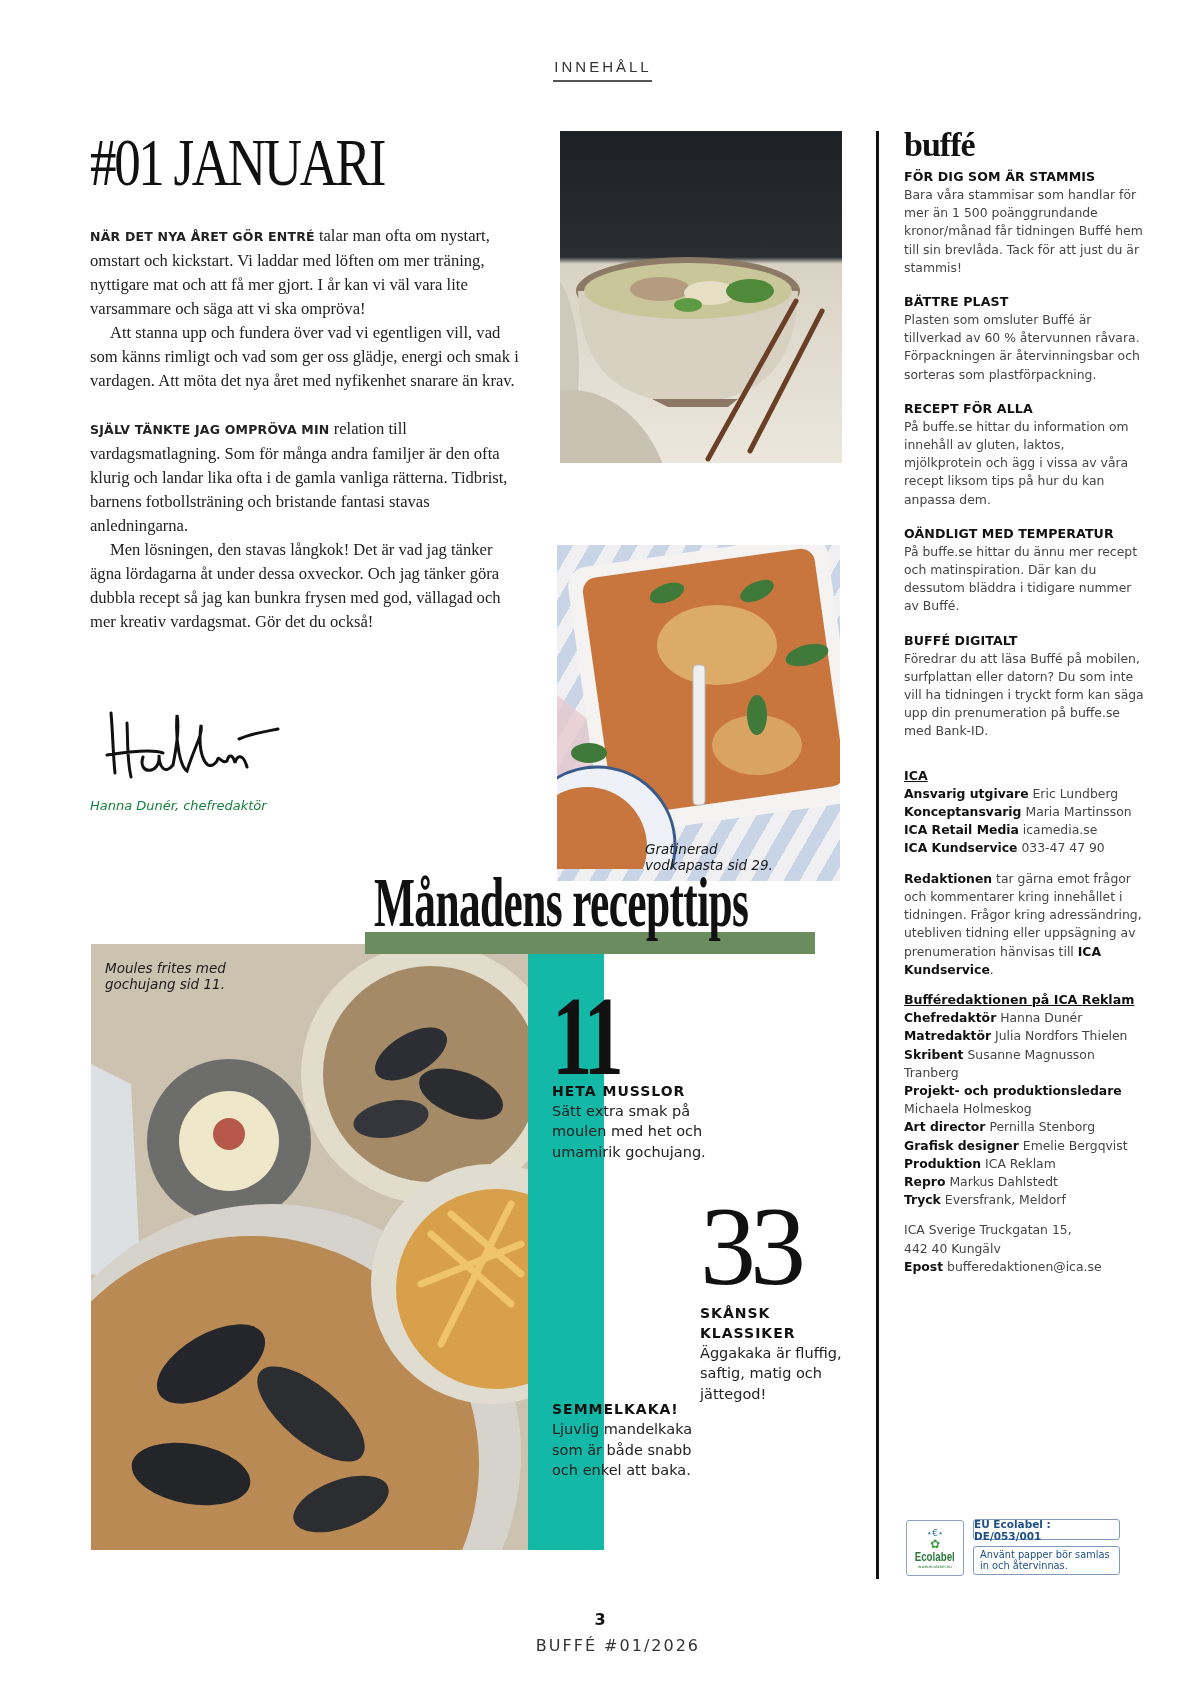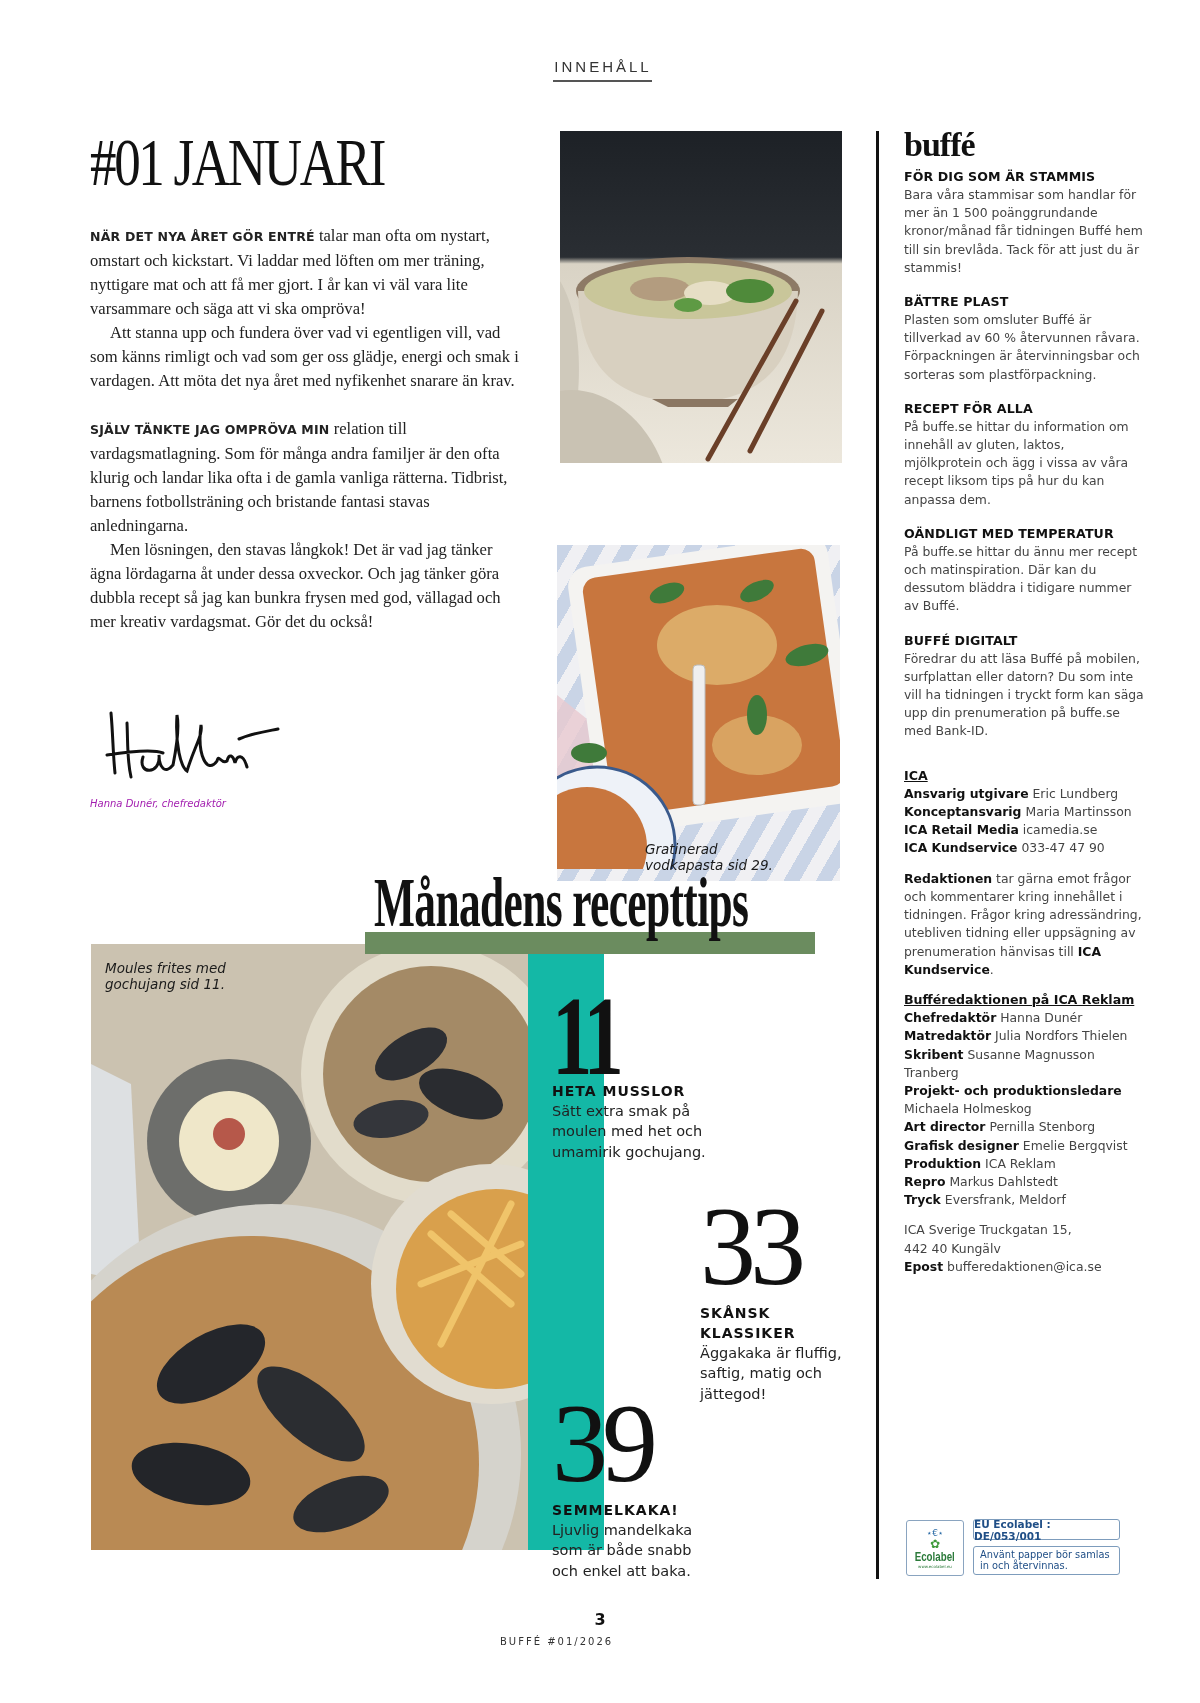--- a/index.html
+++ b/index.html
@@ -31,21 +31,21 @@
   .editorial p.gap { margin-top: 24px; }
   .editorial .lead {
     font-family: "DejaVu Sans", sans-serif; font-weight: bold; font-size: 12.5px; letter-spacing: 0.2px;
   }
 
   .signature {
     position: absolute; left: 103px; top: 705px; width: 180px; height: 80px;
   }
   .signature-caption {
     position: absolute; left: 90px; top: 798px;
-    font-family: "DejaVu Sans", sans-serif; font-style: italic; font-size: 10px; color: #a21caf;
+    font-family: "DejaVu Sans", sans-serif; font-style: italic; font-size: 13px; color: #15803d;
   }
 
   .photo { position: absolute; overflow: hidden; }
   .photo-soup { left: 560px; top: 131px; width: 282px; height: 332px;
     background: linear-gradient(180deg, #1d2126 0%, #2a2e33 38%, #d9d3c5 40%, #ece7dc 100%); }
   .photo-pasta { left: 557px; top: 545px; width: 283px; height: 336px;
     background: repeating-linear-gradient(120deg, #c9d4e6 0 14px, #f0f0f3 14px 28px); }
   .photo-mussels { left: 91px; top: 944px; width: 513px; height: 606px;
     background: #14b8a6; }
 
@@ -111,22 +111,22 @@
     position: absolute; left: 973px; top: 1546px; width: 147px; height: 29px;
     border: 1.5px solid #7d9cbc; border-radius: 3px; color: #1f4e86;
     font-family: "DejaVu Sans", sans-serif; font-size: 9.8px; line-height: 11px; padding: 2px 6px;
   }
 
   .page-number {
     position: absolute; left: 580px; top: 1610px; width: 40px; text-align: center;
     font-family: "DejaVu Sans", sans-serif; font-weight: bold; font-size: 16px; color: #111;
   }
   .footer-issue {
-    position: absolute; left: 500px; top: 1636px; width: 200px; text-align: left;
-    font-family: "DejaVu Sans", sans-serif; font-size: 10px; letter-spacing: 2px; color: #333;
+    position: absolute; left: 500px; top: 1636px; width: 200px; text-align: right;
+    font-family: "DejaVu Sans", sans-serif; font-size: 16px; letter-spacing: 2px; color: #333;
   }
 </style>
 </head>
 <body>
 
 <div class="section-label">INNEHÅLL</div>
 <div class="section-label-underline"></div>
 
 <h1 class="issue-title">#01 JANUARI</h1>
 
@@ -232,21 +232,20 @@
 <div class="tip" style="left:700px; top:1196px;">
   <div class="tip-number">33</div>
   <div class="tip-title" style="margin-top:6px;">SKÅNSK</div>
   <div class="tip-title">KLASSIKER</div>
   <div class="tip-text">Äggakaka är fluffig,</div>
   <div class="tip-text">saftig, matig och</div>
   <div class="tip-text">jättegod!</div>
 </div>
 
 <div class="tip" style="left:552px; top:1393px;">
-  <div class="tip-number">39</div>
   <div class="tip-title" style="margin-top:6px;">SEMMELKAKA!</div>
   <div class="tip-text">Ljuvlig mandelkaka</div>
   <div class="tip-text">som är både snabb</div>
   <div class="tip-text">och enkel att baka.</div>
 </div>
 
 <div class="side-rule"></div>
 <aside class="sidebar">
   <div class="brand-logo">buffé</div>
 

